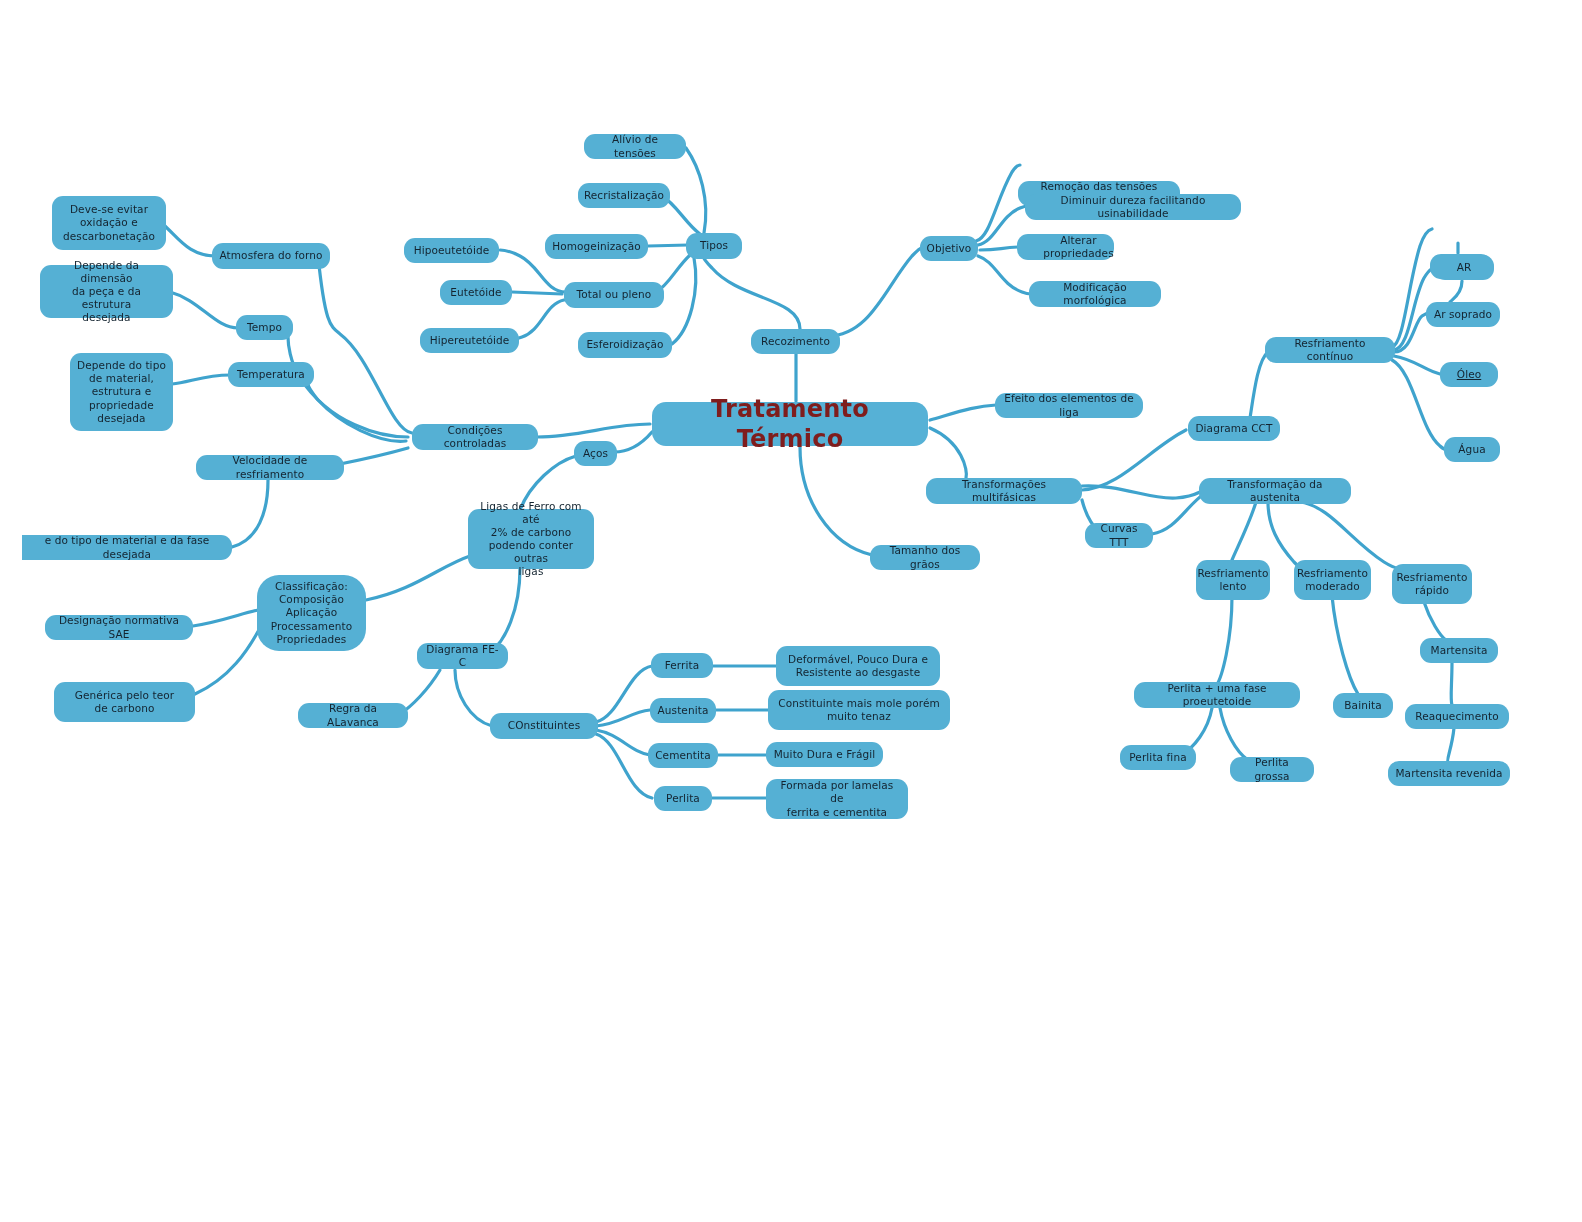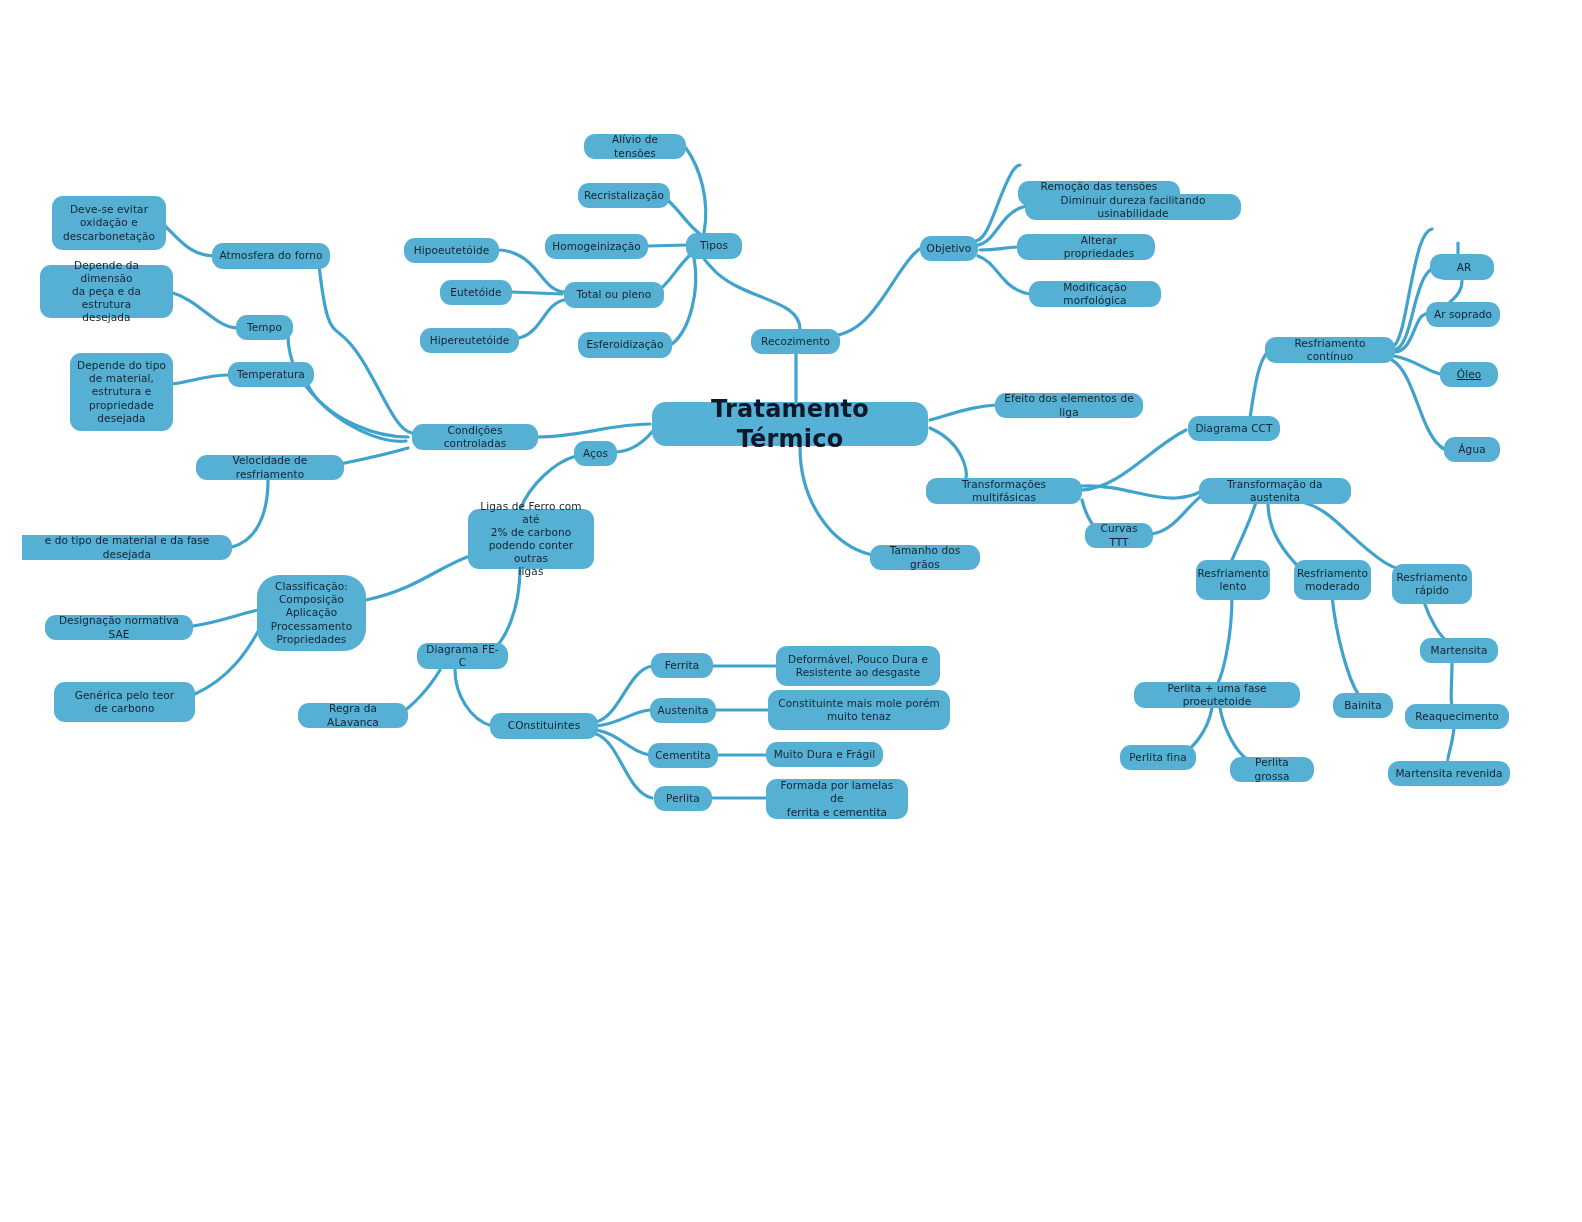--- a/index.html
+++ b/index.html
@@ -29,21 +29,21 @@
     letter-spacing:.1px;
     padding:3px 7px;
     white-space:pre-line;
     user-select:none;
   }
   .node.root{
     background:#56b1d6;
     border-radius:14px;
     font-size:24px;
     font-weight:700;
-    color:#0f172a;
+    color:#7f1d1d;
     letter-spacing:.2px;
   }
   .node.clipped{border-top-left-radius:0;border-bottom-left-radius:0;}
 </style>
 </head>
 <body>
 
 <div id="canvas">
 
   <svg id="edges" viewBox="0 0 1582 1222" xmlns="http://www.w3.org/2000/svg">
@@ -242,21 +242,21 @@
     <div class="node" style="left:440px;top:280px;width:72px;height:25px;">Eutetóide</div>
 
     <div class="node" style="left:420px;top:328px;width:99px;height:25px;">Hipereutetóide</div>
 
     <div class="node" style="left:920px;top:236px;width:58px;height:25px;">Objetivo</div>
 
     <div class="node" style="left:1018px;top:153px;width:162px;height:25px;margin-top:28px;">Remoção das tensões internas</div>
 
     <div class="node" style="left:1025px;top:194px;width:216px;height:26px;">Diminuir dureza facilitando usinabilidade</div>
 
-    <div class="node" style="left:1017px;top:234px;width:138px;height:26px;padding-left:33px;">Alterar propriedades</div>
+    <div class="node" style="left:1017px;top:234px;width:97px;height:26px;padding-left:33px;">Alterar propriedades</div>
 
     <div class="node" style="left:1029px;top:281px;width:132px;height:26px;">Modificação morfológica</div>
 
     <div class="node" style="left:995px;top:393px;width:148px;height:25px;">Efeito dos elementos de liga</div>
 
     <div class="node" style="left:870px;top:545px;width:110px;height:25px;">Tamanho dos grãos</div>
 
     <div class="node" style="left:926px;top:478px;width:156px;height:26px;">Transformações multifásicas</div>
 
     <div class="node" style="left:1085px;top:523px;width:68px;height:25px;">Curvas TTT</div>

